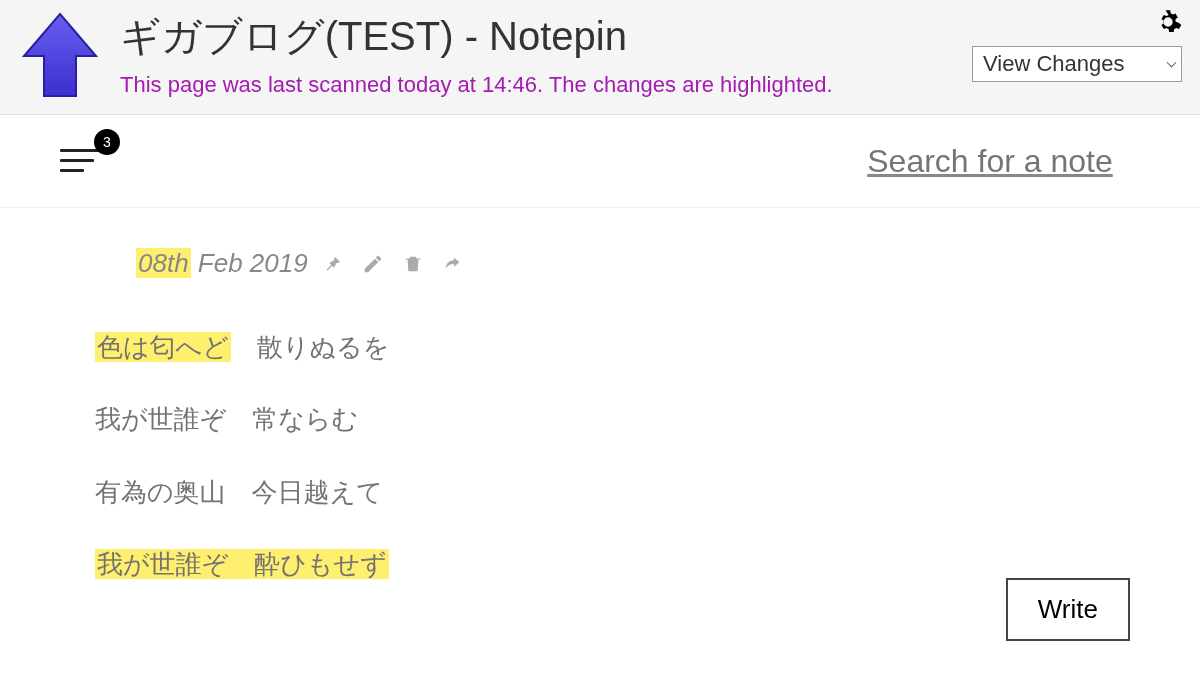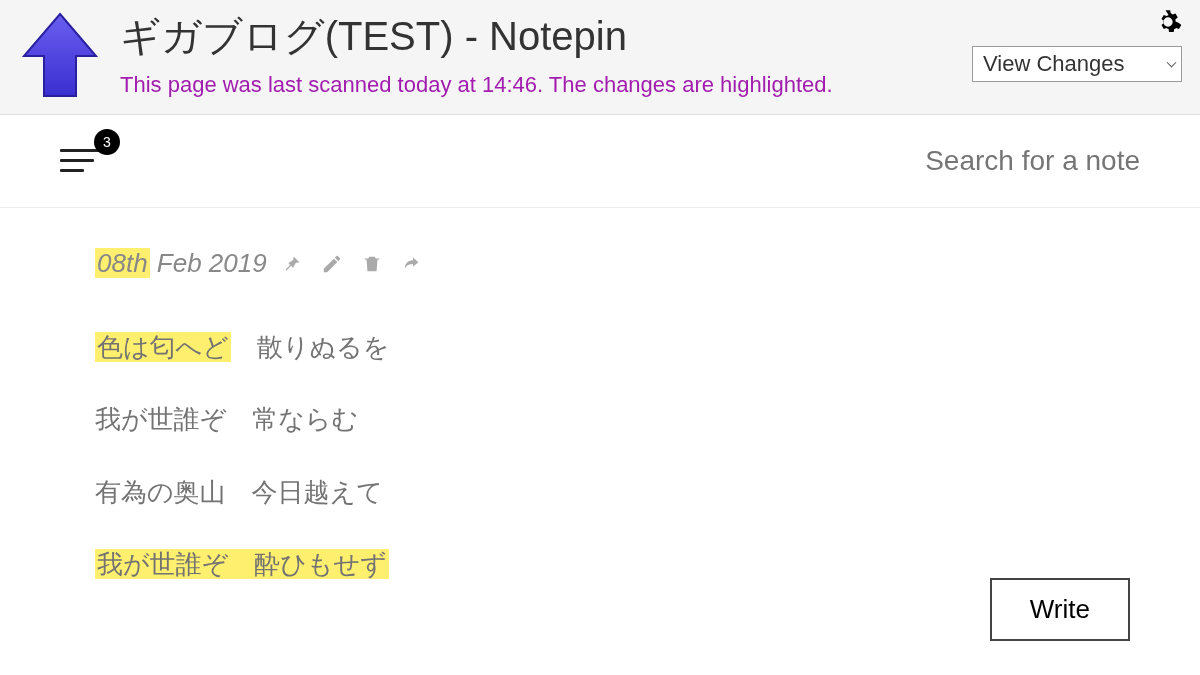--- a/index.html
+++ b/index.html
@@ -87,36 +87,38 @@
     background: #000;
     color: #fff;
     width: 26px; height: 26px;
     border-radius: 50%;
     font-size: 14px;
     display: flex;
     align-items: center;
     justify-content: center;
   }
   .search-ph {
-    font-size: 28px;
+    font-size: 32px;
     color: #888;
     background: transparent;
     border: none;
-    text-align: right;
+    text-align: center;
     width: 300px;
     outline: none;
+    text-decoration: underline;
   }
 
   
   .note-area { padding: 40px 95px 0 95px; position: relative; }
   .note-date-row {
     display: flex;
     align-items: center;
     gap: 14px;
     margin-bottom: 50px;
+    margin-left: 41px;
   }
   .note-date {
     font-size: 26px;
     font-style: italic;
     color: #888;
   }
   .hl { background: #ffef6e; padding: 0 2px; }
   .note-icons { display: flex; gap: 18px; }
   .note-icons .ic {
     width: 22px; height: 22px;
@@ -130,21 +132,21 @@
     margin-bottom: 36px;
   }
   
   .write-fixed {
     position: fixed;
     right: 70px;
     bottom: 34px;
     border: 2px solid #444;
     background: #fff;
     font-size: 26px;
-    padding: 14px 38px;
+    padding: 14px 30px;
     cursor: pointer;
   }
 </style>
 </head>
 <body>
 
 <div class="banner">
   <svg class="banner-arrow" viewBox="0 0 80 90">
     <defs>
       <linearGradient id="g" x1="0" y1="0" x2="0" y2="1">

